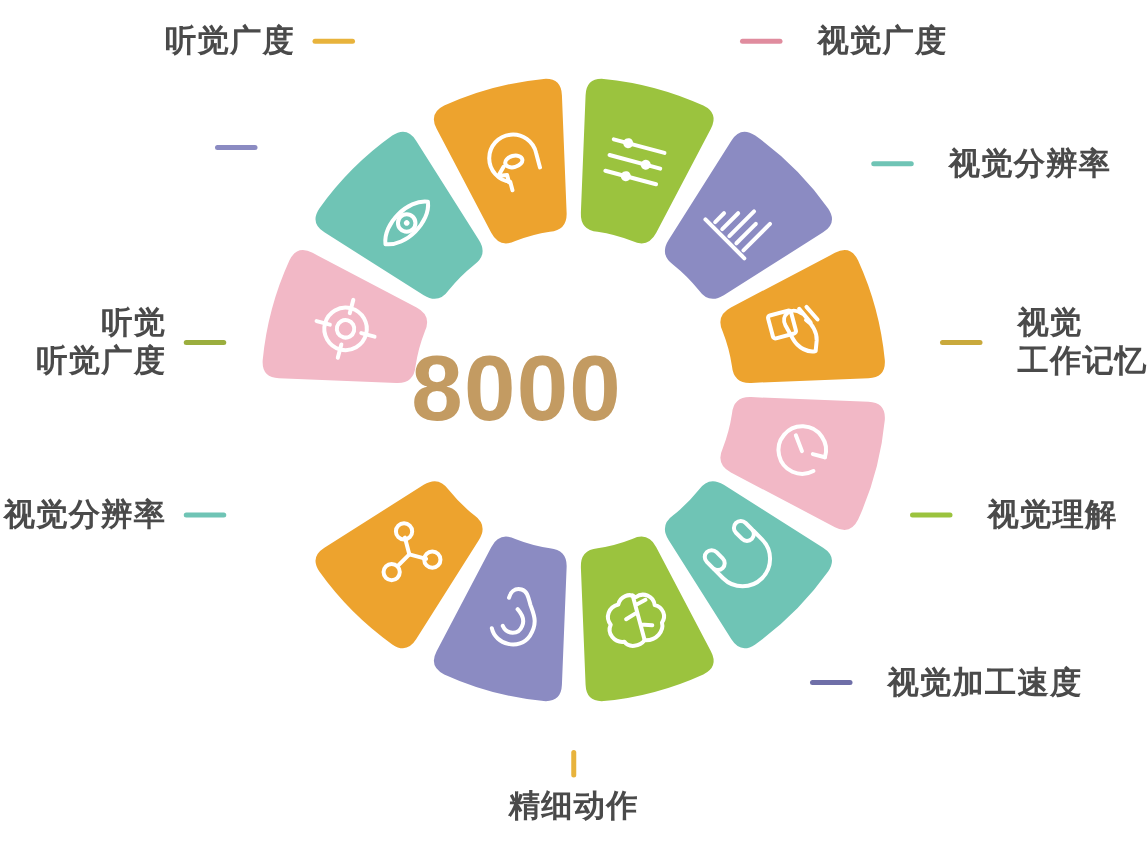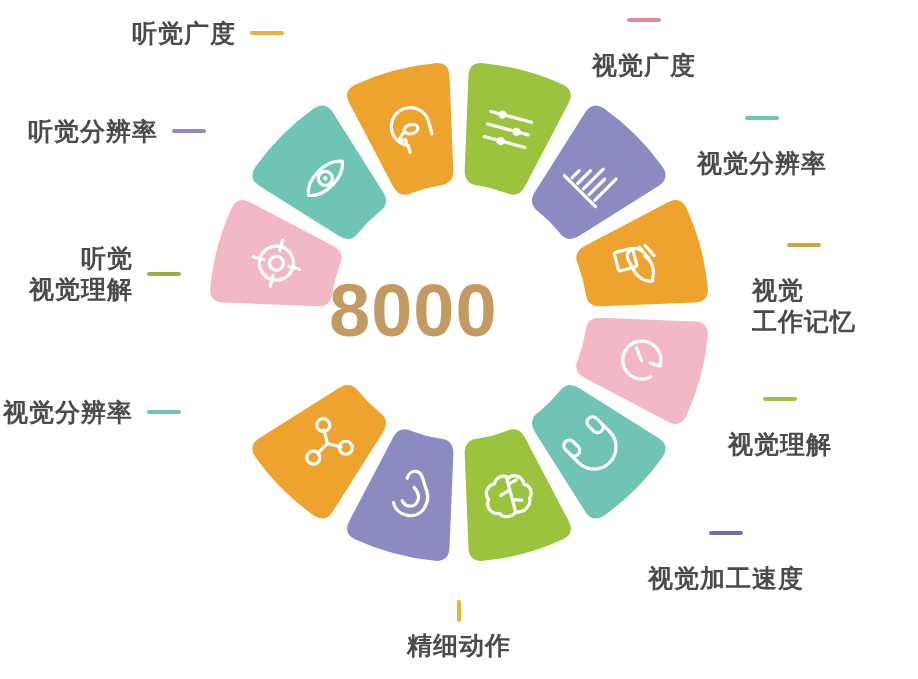--- a/index.html
+++ b/index.html
@@ -33,21 +33,21 @@
     display: flex;
     align-items: center;
     gap: 14px;
     font-size: 25px;
     font-weight: 700;
     color: #4a4a4a;
     letter-spacing: 1px;
     line-height: 1.22;
     white-space: pre-line;
   }
-  .label.right { flex-direction: column; gap: 28px; }
+  .label.right { flex-direction: row; gap: 28px; }
   .label.left  { flex-direction: row; }
   .label-text { display: block; }
   .label.left .label-text  { text-align: right; }
   .label.right .label-text { text-align: left; }
   .dash {
     display: block;
     width: 34px;
     height: 4px;
     border-radius: 2px;
     flex: 0 0 auto;
@@ -180,27 +180,26 @@
   <div class="center-block">
     <div class="center-number">8000</div>
   </div>
 
   <div class="label left" style="right:634px; top:18px;">
     <span class="label-text">听觉广度</span>
     <span class="dash" style="background:#E8B33C"></span>
   </div>
 
   <div class="label left" style="right:712px; top:116px;">
-    <span class="label-text">听觉分辨率</span>
     <span class="dash" style="background:#8B8BC2"></span>
   </div>
 
   <div class="label left" style="right:737px; top:243px;">
     <span class="label-text">听觉
-视觉理解</span>
+听觉广度</span>
     <span class="dash" style="background:#9BAE3E"></span>
   </div>
 
   <div class="label left" style="right:737px; top:397px;">
     <span class="label-text">视觉分辨率</span>
     <span class="dash" style="background:#6FC4B5"></span>
   </div>
 
 
   <div class="label bottom" style="left:0; right:0; top:600px; justify-content:flex-start;">

